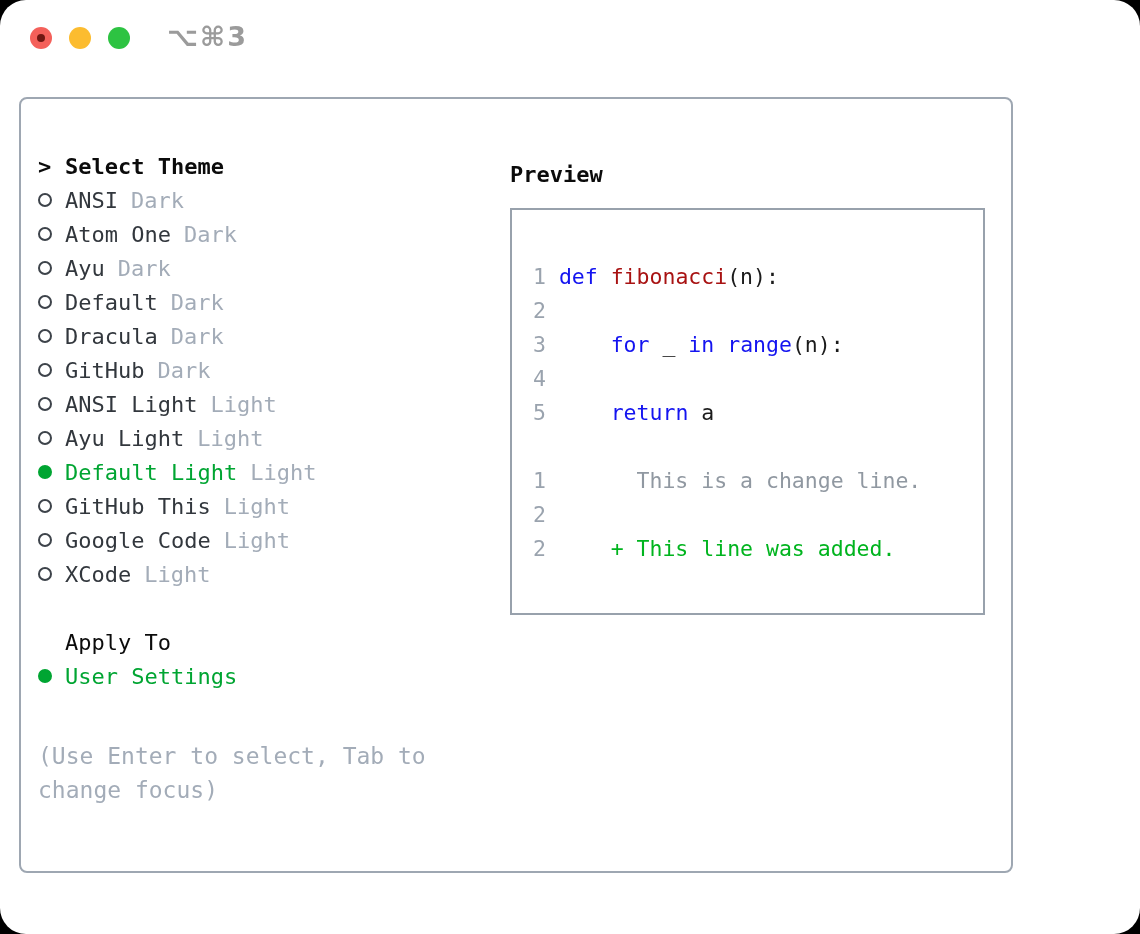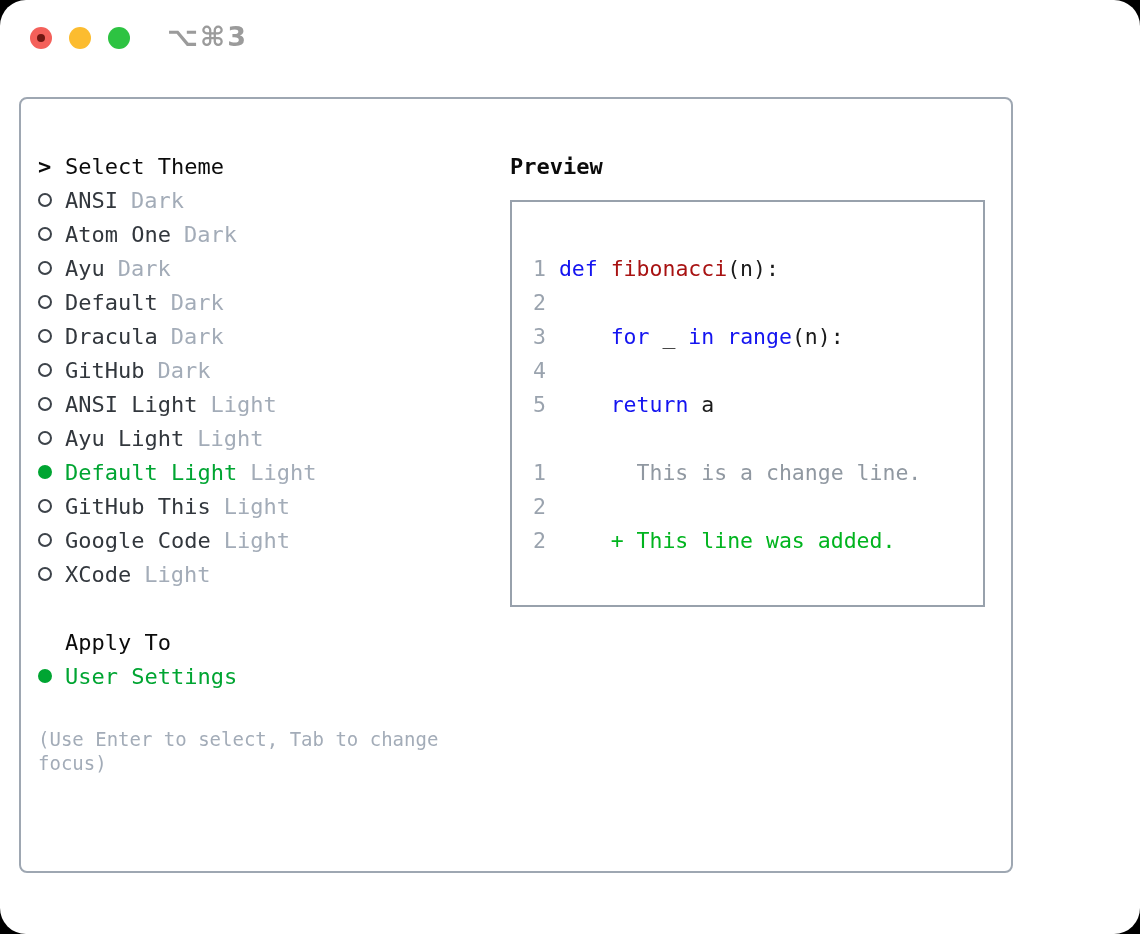--- a/index.html
+++ b/index.html
@@ -18,31 +18,31 @@
 
   
   .panel{position:absolute;left:19px;top:97px;width:994px;height:776px;box-sizing:border-box;
          border:2px solid var(--panel_border);border-radius:8px;background:#fff;}
 
   
   .left-col{position:absolute;left:17px;top:50px;width:445px;}
   .row{display:flex;align-items:center;height:34px;font-size:22px;color:var(--item_text);white-space:pre;}
   .bullet-col{width:27px;flex:none;display:flex;align-items:center;}
   .caret{font-weight:bold;color:var(--title);}
-  .title-text{font-weight:normal;color:var(--title);text-align:center;}
+  .title-text{font-weight:bold;color:var(--title);text-align:center;}
   .section-title{color:var(--title);}
   .circle{width:14px;height:14px;box-sizing:border-box;border:2px solid var(--circle);border-radius:50%;}
   .selected .circle{border-color:var(--accent_green);background:var(--accent_green);}
   .selected .t-name,.selected .o-label{color:var(--accent_green);text-align:right;}
   .t-variant{margin-left:13px;color:var(--muted);}
   .spacer{height:34px;}
-  .hint{margin-top:0;width:432px;font-size:19px;line-height:24px;color:var(--muted);}
-
-  
-  .right-col{position:absolute;left:489px;top:50px;width:477px;}
+  .hint{margin-top:12px;width:432px;font-size:23px;line-height:34px;color:var(--muted);}
+
+  
+  .right-col{position:absolute;left:489px;top:58px;width:477px;}
   .pv-title{font-weight:bold;color:var(--title);}
   .pv-box{margin-top:17px;width:475px;height:407px;box-sizing:border-box;border:2px solid var(--preview_border);
           background:#fff;padding:49px 0 0 21px;overflow:hidden;}
   .pv-line{display:flex;height:34px;align-items:center;font-size:21.5px;white-space:pre;color:var(--plain);}
   .pv-num{width:2ch;flex:none;color:var(--linenum);}
   .seg-k{color:var(--keyword);}
   .seg-f{color:var(--function);}
   .seg-p{color:var(--plain);}
   .seg-x{color:var(--context);}
   .seg-d{color:var(--deleted);}

